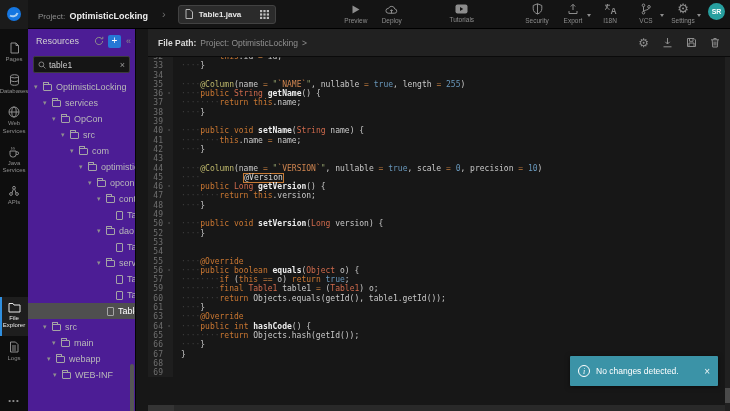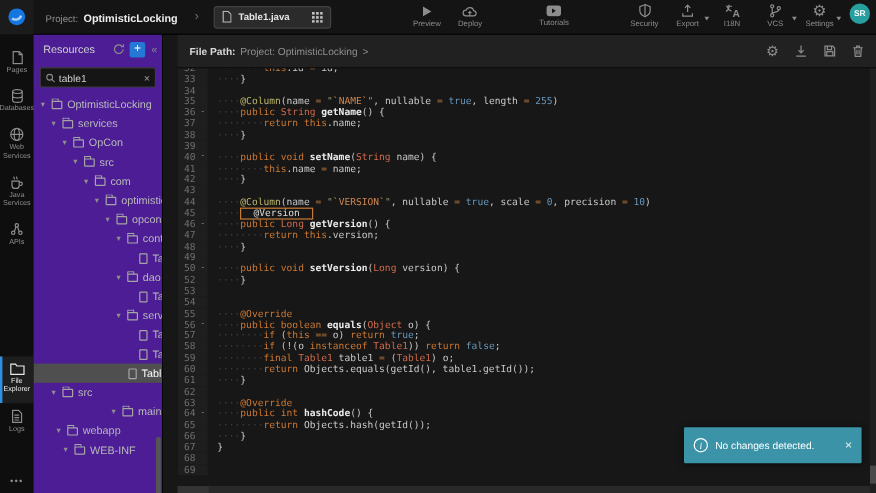--- a/index.html
+++ b/index.html
@@ -118,21 +118,21 @@
   .tk-t  { color:#cf6a4c;margin-top:28px; }
   .tk-s  { color:#d08550; }
   .tk-sq { color:#8f9d6a; }
   .tk-n  { color:#6897bb; }
   .tk-o  { color:#bd7a3e; }
   .tk-p  { color:#c9c9c9; }
   .tk-m  { color:#ececec; font-weight:bold; }
   .tk-a  { color:#bdb76b; }
   .tk-a2 { color:#cc7832; }
   .tk-d  { color:#3e3e3e; }
-  .tk-hl { color:#dcdcdc; border:1px solid #c77b36; padding:0 10px; display:inline-block; line-height:8px; }
+  .tk-hl { color:#dcdcdc; border:1px solid #c77b36; padding:0 0; display:inline-block; line-height:8px;margin-left:43px; }
   .hscroll { position:absolute; left:148px; bottom:0; width:577px; height:6px; background:#292929; }
   .hscroll-corner { position:absolute; left:148px; bottom:0; width:26px; height:6px; background:#343434; }
   .vscroll { position:absolute; right:0; top:57px; width:5px; height:354px; background:#202020; }
   .vscroll-thumb { position:absolute; right:0; bottom:8px; width:5px; height:15px; background:#4a4a4a; }
   
   .toast {
     position:absolute; left:570px; top:356px; width:148px; height:30px;
     background:#3b93a7; display:flex; align-items:center; padding:0 8px; gap:6px;
     box-shadow:0 1px 5px rgba(0,0,0,.55); border-radius:1px;
   }
@@ -425,21 +425,21 @@
         </div>
         <div class="tree-row selected" style="padding-left: 69px;">
           <span class="ico-file"></span>
           <span class="tree-label">Table1.java</span>
         </div>
         <div class="tree-row" style="padding-left: 15px;">
           <span class="tree-arrow">▾</span>
           <span class="ico-folder"></span>
           <span class="tree-label">src</span>
         </div>
-        <div class="tree-row" style="padding-left: 24px; margin-left: 41px;">
+        <div class="tree-row" style="padding-left: 24px;">
           <span class="tree-arrow">▾</span>
           <span class="ico-folder"></span>
           <span class="tree-label">main</span>
         </div>
         <div class="tree-row" style="padding-left: 19px;">
           <span class="tree-arrow">▾</span>
           <span class="ico-folder"></span>
           <span class="tree-label">webapp</span>
         </div>
         <div class="tree-row" style="padding-left: 25px;">
@@ -572,43 +572,33 @@
           <span class="ln">56</span>
           <span class="fold">-</span>
           <span class="codeln"><span class="tk-d">····</span><span class="tk-k">public</span><span class="tk-p"> </span><span class="tk-k">boolean</span><span class="tk-p"> </span><span class="tk-m">equals</span><span class="tk-p">(</span><span class="tk-t">Object</span><span class="tk-p"> o) {</span></span>
         </div>
         <div class="crow">
           <span class="ln">57</span>
           <span class="fold"></span>
           <span class="codeln"><span class="tk-d">········</span><span class="tk-k">if</span><span class="tk-p"> (</span><span class="tk-k">this</span><span class="tk-p"> </span><span class="tk-o">==</span><span class="tk-p"> o) </span><span class="tk-k">return</span><span class="tk-p"> </span><span class="tk-n">true</span><span class="tk-p">;</span></span>
         </div>
         <div class="crow">
-          <span class="ln">58</span>
-          <span class="fold"></span>
-          <span class="codeln"><span class="tk-d">········</span><span class="tk-k">if</span><span class="tk-p"> (!(o </span><span class="tk-k">instanceof</span><span class="tk-p"> </span><span class="tk-t">Table1</span><span class="tk-p">)) </span><span class="tk-k">return</span><span class="tk-p"> </span><span class="tk-n">false</span><span class="tk-p">;</span></span>
-        </div>
-        <div class="crow">
           <span class="ln">59</span>
           <span class="fold"></span>
           <span class="codeln"><span class="tk-d">········</span><span class="tk-k">final</span><span class="tk-p"> </span><span class="tk-t">Table1</span><span class="tk-p"> table1 </span><span class="tk-o">=</span><span class="tk-p"> (</span><span class="tk-t">Table1</span><span class="tk-p">) o;</span></span>
         </div>
         <div class="crow">
           <span class="ln">60</span>
           <span class="fold"></span>
           <span class="codeln"><span class="tk-d">········</span><span class="tk-k">return</span><span class="tk-p"> Objects.equals(getId(), table1.getId());</span></span>
         </div>
         <div class="crow">
           <span class="ln">61</span>
           <span class="fold"></span>
           <span class="codeln"><span class="tk-d">····</span><span class="tk-p">}</span></span>
-        </div>
-        <div class="crow">
-          <span class="ln">62</span>
-          <span class="fold"></span>
-          <span class="codeln"></span>
         </div>
         <div class="crow">
           <span class="ln">63</span>
           <span class="fold"></span>
           <span class="codeln"><span class="tk-d">····</span><span class="tk-a2">@Override</span></span>
         </div>
         <div class="crow">
           <span class="ln">64</span>
           <span class="fold">-</span>
           <span class="codeln"><span class="tk-d">····</span><span class="tk-k">public</span><span class="tk-p"> </span><span class="tk-k">int</span><span class="tk-p"> </span><span class="tk-m">hashCode</span><span class="tk-p">() {</span></span>

